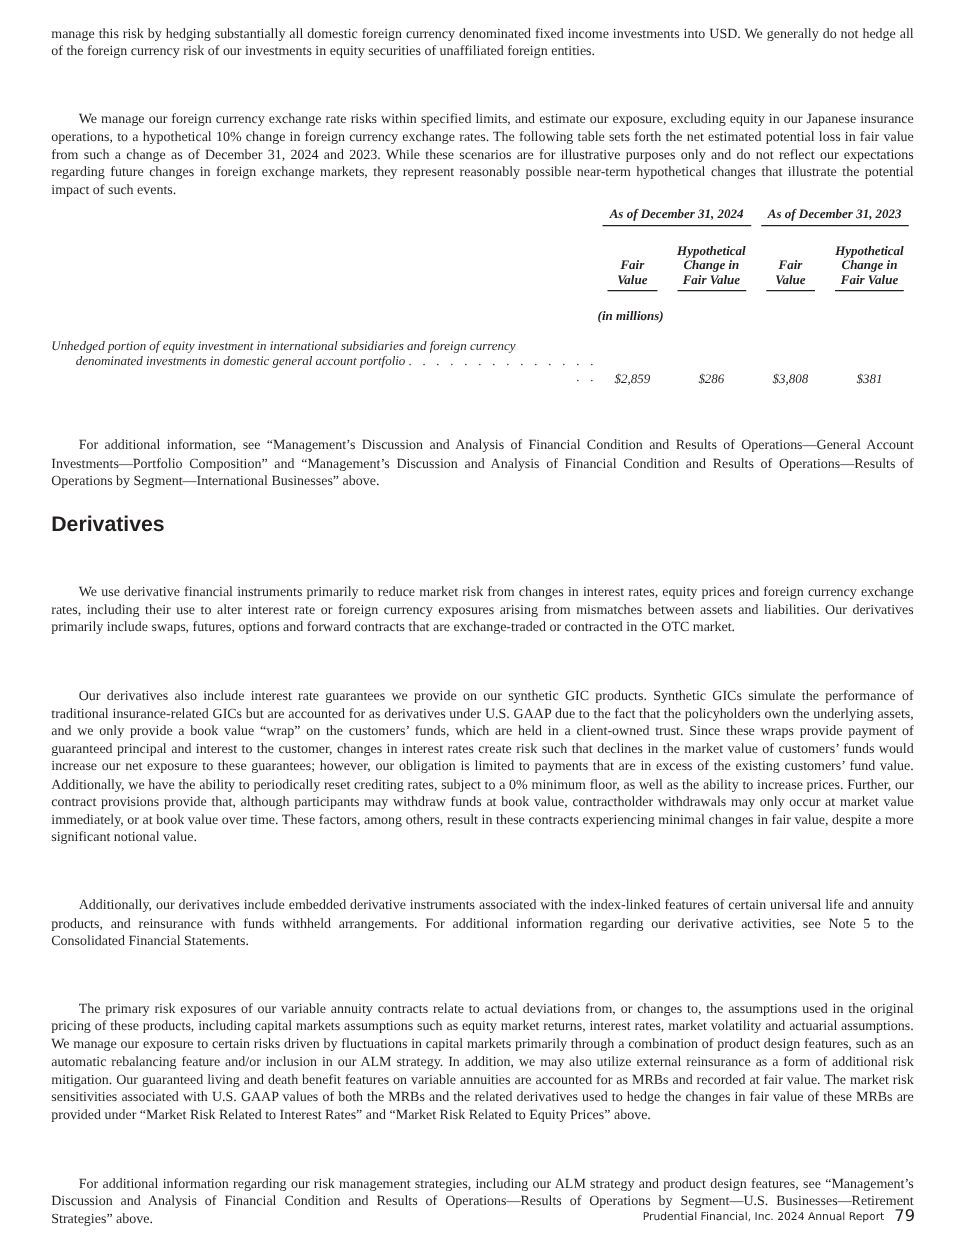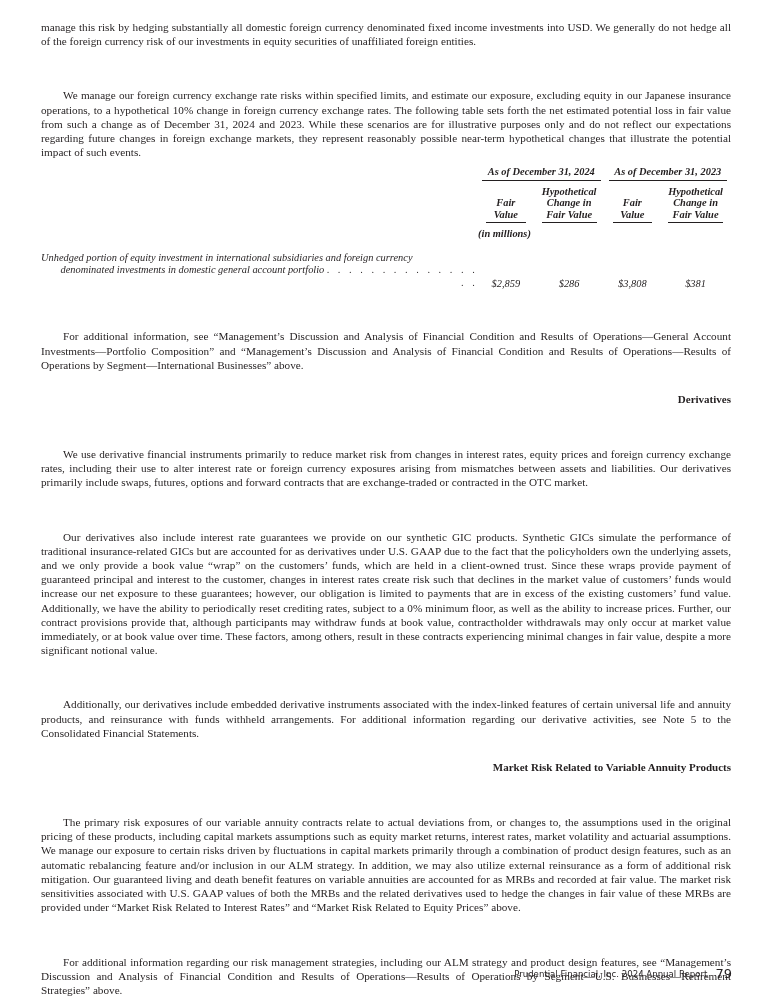--- a/index.html
+++ b/index.html
@@ -1,27 +1,27 @@
 <!DOCTYPE html>
 <html><head>
 <meta charset="utf-8">
 <style>
   html, body { margin: 0; padding: 0; background: #ffffff; }
   body { width: 768px; height: 1004px; position: relative; overflow: hidden; color: #231f20; }
   .page { position: absolute; left: 41px; top: 20px; width: 690px; font-family: "Liberation Serif", serif; font-size: 11.2px; line-height: 14.2px; }
   p { margin: 0 0 7px 0; text-align: justify; }
   p.indent { text-indent: 22px; margin-top: 40px; }
   p.noindent { text-indent: 0; }
-  h2 { font-family: Liberation Serif, serif; font-size: 11px; font-weight: bold; margin: 20px 0 5px 0; line-height: 15px; text-align: right; }
+  h2 { font-family: Liberation Sans, sans-serif; font-size: 17px; font-weight: bold; margin: 20px 0 5px 0; line-height: 15px; }
   
   .fx-table { width: 690px; border-collapse: collapse; margin: 0 0 6px 0; font-size: 10.4px; line-height: 11.5px; }
   .fx-table td, .fx-table th { padding: 0; vertical-align: bottom; font-style: italic; }
   .fx-table th { font-weight: bold; text-align: center; }
   .grp span { display: block; border-bottom: 1.5px solid #231f20; padding-bottom: 2px; margin: 0 4px; }
-  .colh span { display: block; border-bottom: 1.5px solid #231f20; padding: 3px 0 2px 0; margin: 2px 8px; text-align: center; }
+  .colh span { display: block; border-bottom: 1.5px solid #231f20; padding: 3px 0 2px 0; margin: 12px 8px; text-align: center; }
   .units { text-align: left; font-weight: bold; padding-top: 3px !important; }
   .rowlabel { font-size: 10.4px; line-height: 12.5px; padding-top: 12px !important; }
   .rowlabel .l2 { padding-left: 10px; display: block; text-align: right; }
   .dots { letter-spacing: 3px; }
   .num { text-align: center; font-size: 10.4px; }
   .footer { position: absolute; right: 36px; top: 966px; font-family: "DejaVu Sans", sans-serif; font-size: 8.6px; color: #231f20; }
   .footer .pno { font-size: 13px; margin-left: 8px; vertical-align: -1px; }
 </style>
 </head>
 <body>
@@ -81,21 +81,20 @@
   </tbody>
     </table>
 
   <p class="indent">For additional information, see “Management’s Discussion and Analysis of Financial Condition and Results of Operations—General Account Investments—Portfolio Composition” and “Management’s Discussion and Analysis of Financial Condition and Results of Operations—Results of Operations by Segment—International Businesses” above.</p>
 
   <h2>Derivatives</h2>
   <p class="indent">We use derivative financial instruments primarily to reduce market risk from changes in interest rates, equity prices and foreign currency exchange rates, including their use to alter interest rate or foreign currency exposures arising from mismatches between assets and liabilities. Our derivatives primarily include swaps, futures, options and forward contracts that are exchange-traded or contracted in the OTC market.</p>
   <p class="indent">Our derivatives also include interest rate guarantees we provide on our synthetic GIC products. Synthetic GICs simulate the performance of traditional insurance-related GICs but are accounted for as derivatives under U.S. GAAP due to the fact that the policyholders own the underlying assets, and we only provide a book value “wrap” on the customers’ funds, which are held in a client-owned trust. Since these wraps provide payment of guaranteed principal and interest to the customer, changes in interest rates create risk such that declines in the market value of customers’ funds would increase our net exposure to these guarantees; however, our obligation is limited to payments that are in excess of the existing customers’ fund value. Additionally, we have the ability to periodically reset crediting rates, subject to a 0% minimum floor, as well as the ability to increase prices. Further, our contract provisions provide that, although participants may withdraw funds at book value, contractholder withdrawals may only occur at market value immediately, or at book value over time. These factors, among others, result in these contracts experiencing minimal changes in fair value, despite a more significant notional value.</p>
   <p class="indent">Additionally, our derivatives include embedded derivative instruments associated with the index-linked features of certain universal life and annuity products, and reinsurance with funds withheld arrangements. For additional information regarding our derivative activities, see Note 5 to the Consolidated Financial Statements.</p>
 
-  <h2>Market Risk Related to Variable Annuity Products</h2>
   <p class="indent">The primary risk exposures of our variable annuity contracts relate to actual deviations from, or changes to, the assumptions used in the original pricing of these products, including capital markets assumptions such as equity market returns, interest rates, market volatility and actuarial assumptions. We manage our exposure to certain risks driven by fluctuations in capital markets primarily through a combination of product design features, such as an automatic rebalancing feature and/or inclusion in our ALM strategy. In addition, we may also utilize external reinsurance as a form of additional risk mitigation. Our guaranteed living and death benefit features on variable annuities are accounted for as MRBs and recorded at fair value. The market risk sensitivities associated with U.S. GAAP values of both the MRBs and the related derivatives used to hedge the changes in fair value of these MRBs are provided under “Market Risk Related to Interest Rates” and “Market Risk Related to Equity Prices” above.</p>
   <p class="indent">For additional information regarding our risk management strategies, including our ALM strategy and product design features, see “Management’s Discussion and Analysis of Financial Condition and Results of Operations—Results of Operations by Segment—U.S. Businesses—Retirement Strategies” above.</p>
 
 </div>
 
 <div class="footer">
   <span>Prudential Financial, Inc. 2024 Annual Report</span><span class="pno">79</span>
 </div>
 
 </body></html>

